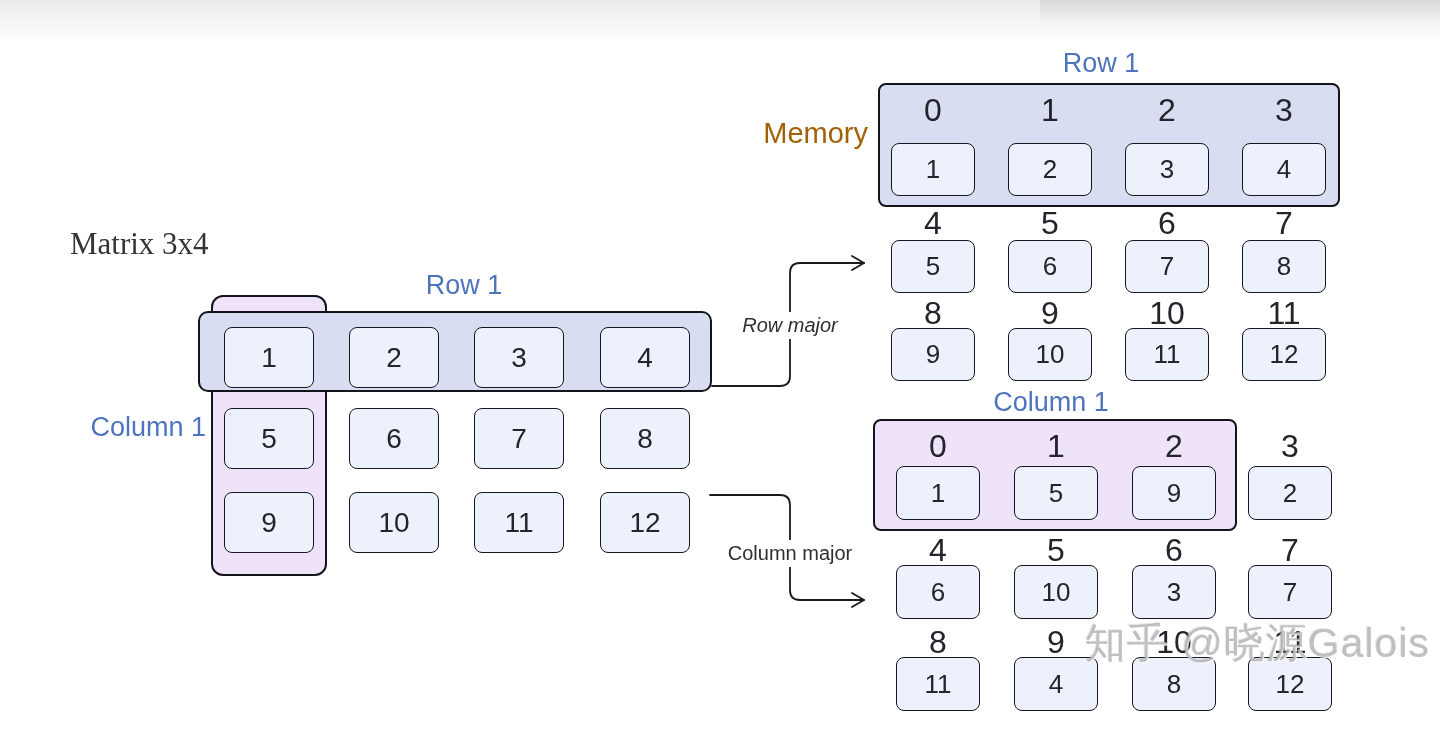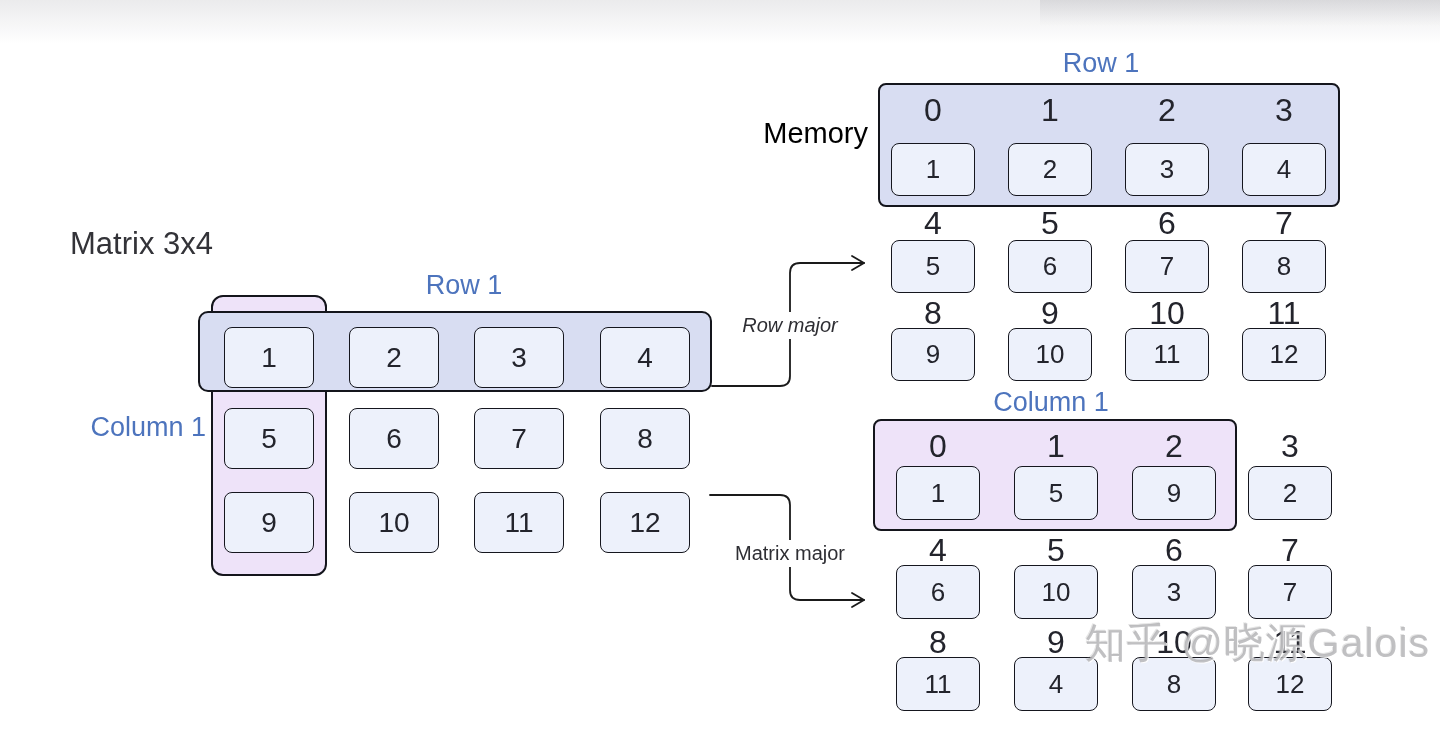--- a/index.html
+++ b/index.html
@@ -7,21 +7,21 @@
     position:relative;width:1440px;height:730px;overflow:hidden;background:#ffffff;
     font-family:"Liberation Sans","DejaVu Sans",sans-serif;
   }
   .top-shade{position:absolute;top:0;left:0;width:1440px;height:44px;z-index:0;
     background:linear-gradient(to bottom,rgba(120,120,130,0.15),rgba(120,120,130,0));}
   .top-shade-right{position:absolute;top:0;left:1040px;width:400px;height:26px;z-index:0;
     background:linear-gradient(to bottom,rgba(110,110,120,0.14),rgba(110,110,120,0));}
 
   .title{position:absolute;font-size:31px;color:#333338;z-index:4;}
   .blabel{position:absolute;color:#4d74bd;font-size:27px;text-align:center;z-index:4;line-height:1.1;}
-  .memlabel{position:absolute;font-size:29px;color:#000000;text-align:right;z-index:4;}
+  .memlabel{position:absolute;font-size:29px;color:#a16207;text-align:right;z-index:4;}
 
   .hl{position:absolute;border:2px solid #14151c;box-sizing:border-box;}
   .hl-row{background:#d8ddf2;border-radius:10px;z-index:2;}
   .hl-col{background:#eee3f9;border-radius:12px;z-index:1;}
   .hl-memrow{background:#d8ddf2;border-radius:8px;z-index:1;}
   .hl-memcol{background:#eee3f9;border-radius:8px;z-index:1;}
 
   .cell{position:absolute;width:84px;height:53px;background:#edf1fb;border:1.5px solid #15161e;
     border-radius:8px;display:flex;align-items:center;justify-content:center;
     font-size:26px;color:#23242c;z-index:3;box-sizing:border-box;}
@@ -36,21 +36,21 @@
     font-size:41px;color:rgba(178,178,180,0.80);z-index:10;letter-spacing:1px;
     text-shadow:1px 1px 0 rgba(255,255,255,0.85), -1px -1px 0 rgba(150,150,152,0.25);}
 </style>
 </head>
 <body>
 
 <div class="canvas">
   <div class="top-shade"></div>
   <div class="top-shade-right"></div>
 
-  <div class="title" style="left:70px;top:226px;">Matrix 3x4</div>
+  <div class="title" style="left:70px;top:226px;font-family:Liberation Serif, serif;">Matrix 3x4</div>
 
   <div class="blabel" style="left:404px;top:271px;width:120px;">Row 1</div>
   <div class="blabel" style="left:66px;top:413px;width:140px;text-align:right;">Column 1</div>
 
   <div class="hl hl-col" style="left:211px;top:295px;width:116px;height:281px;"></div>
   <div class="hl hl-row" style="left:198px;top:311px;width:514px;height:81px;"></div>
 
   <div class="cell mcell" style="left:224px;top:327px;">1</div>
   <div class="cell mcell" style="left:349px;top:327px;">2</div>
   <div class="cell mcell" style="left:474px;top:327px;">3</div>
@@ -66,21 +66,21 @@
   <div class="cell mcell" style="left:474px;top:492px;">11</div>
   <div class="cell mcell" style="left:600px;top:492px;">12</div>
 
   <svg class="arrows" width="1440" height="730" viewBox="0 0 1440 730">
     <path d="M712,386 L780,386 Q790,386 790,376 L790,273 Q790,263 800,263 L864,263" fill="none" stroke="#1a1a1a" stroke-width="1.8" stroke-linecap="round"></path>
     <path d="M864,263 l-12,-7 M864,263 l-12,7" fill="none" stroke="#1a1a1a" stroke-width="1.8" stroke-linecap="round"></path>
     <path d="M710,495 L780,495 Q790,495 790,505 L790,590 Q790,600 800,600 L864,600" fill="none" stroke="#1a1a1a" stroke-width="1.8" stroke-linecap="round"></path>
     <path d="M864,600 l-12,-7 M864,600 l-12,7" fill="none" stroke="#1a1a1a" stroke-width="1.8" stroke-linecap="round"></path>
   </svg>
   <div class="arrow-label" style="left:736px;top:312px;width:108px;font-style:italic;">Row major</div>
-  <div class="arrow-label" style="left:722px;top:540px;width:136px;">Matrix major</div>
+  <div class="arrow-label" style="left:722px;top:540px;width:136px;">Column major</div>
 
   <div class="memlabel" style="left:724px;top:117px;width:144px;">Memory</div>
   <div class="blabel" style="left:1041px;top:49px;width:120px;">Row 1</div>
 
   <div class="hl hl-memrow" style="left:878px;top:83px;width:462px;height:124px;"></div>
 
   <div class="idx" style="left:891px;top:92px;">0</div>
   <div class="idx" style="left:1008px;top:92px;">1</div>
   <div class="idx" style="left:1125px;top:92px;">2</div>
   <div class="idx" style="left:1242px;top:92px;">3</div>

